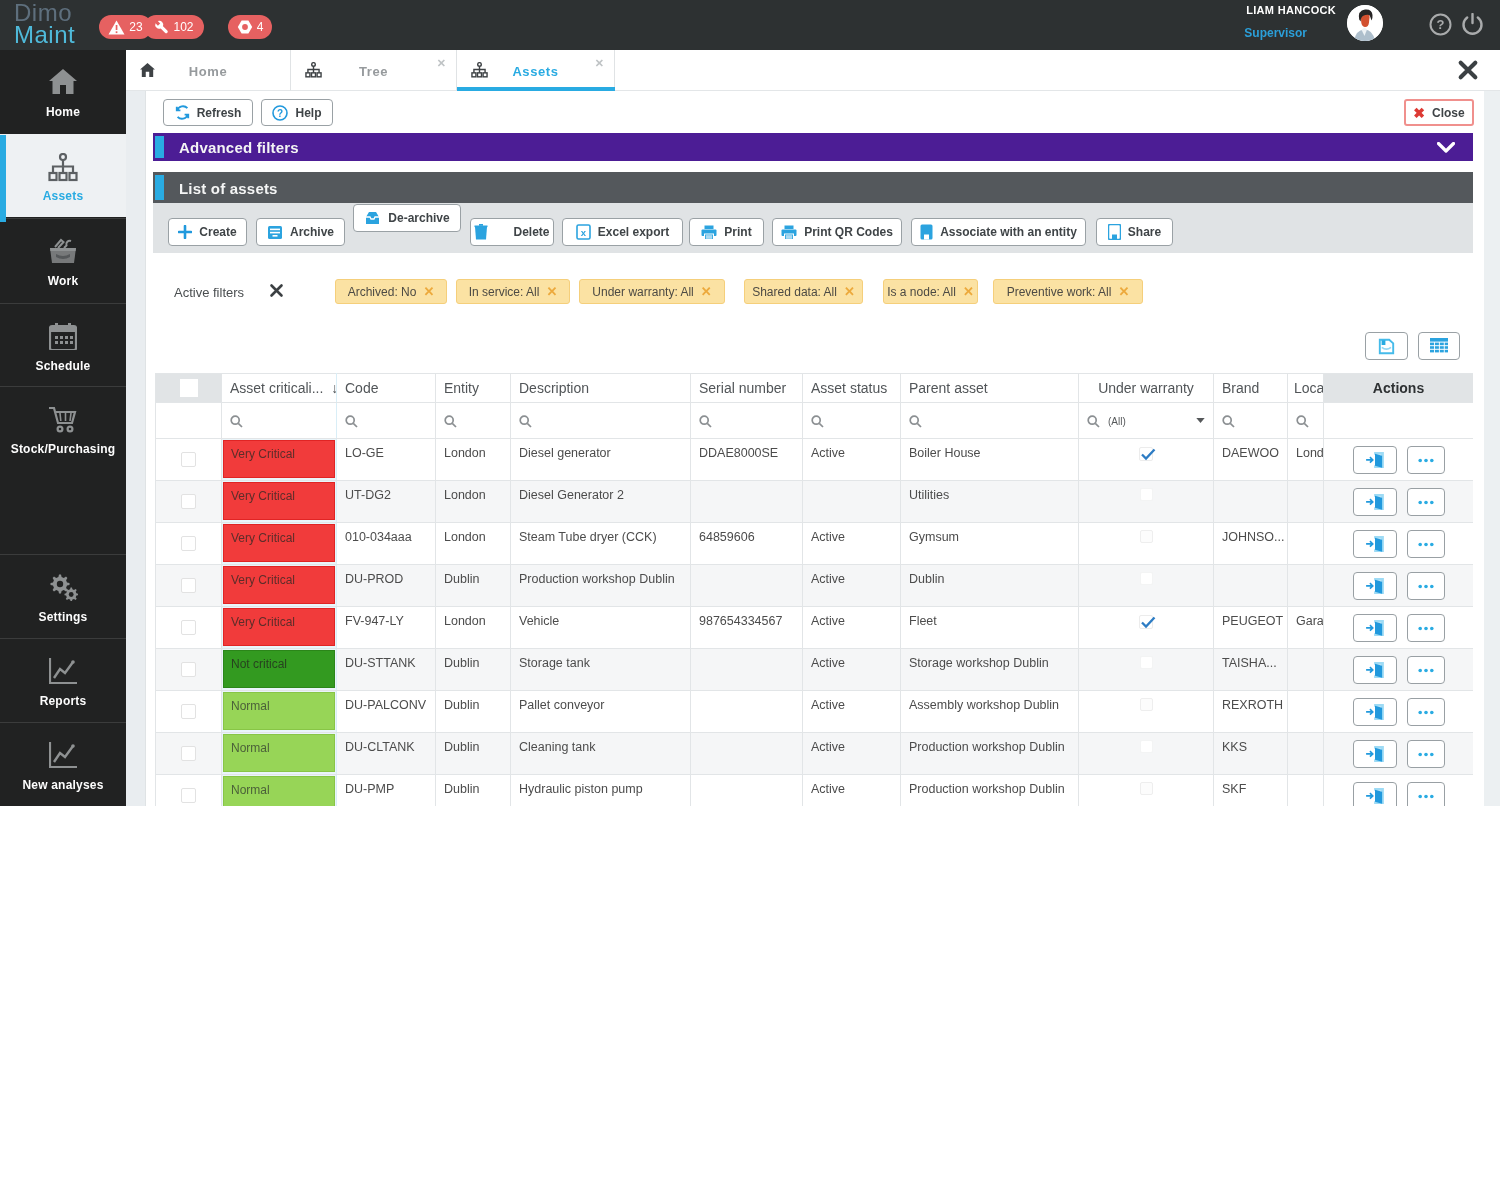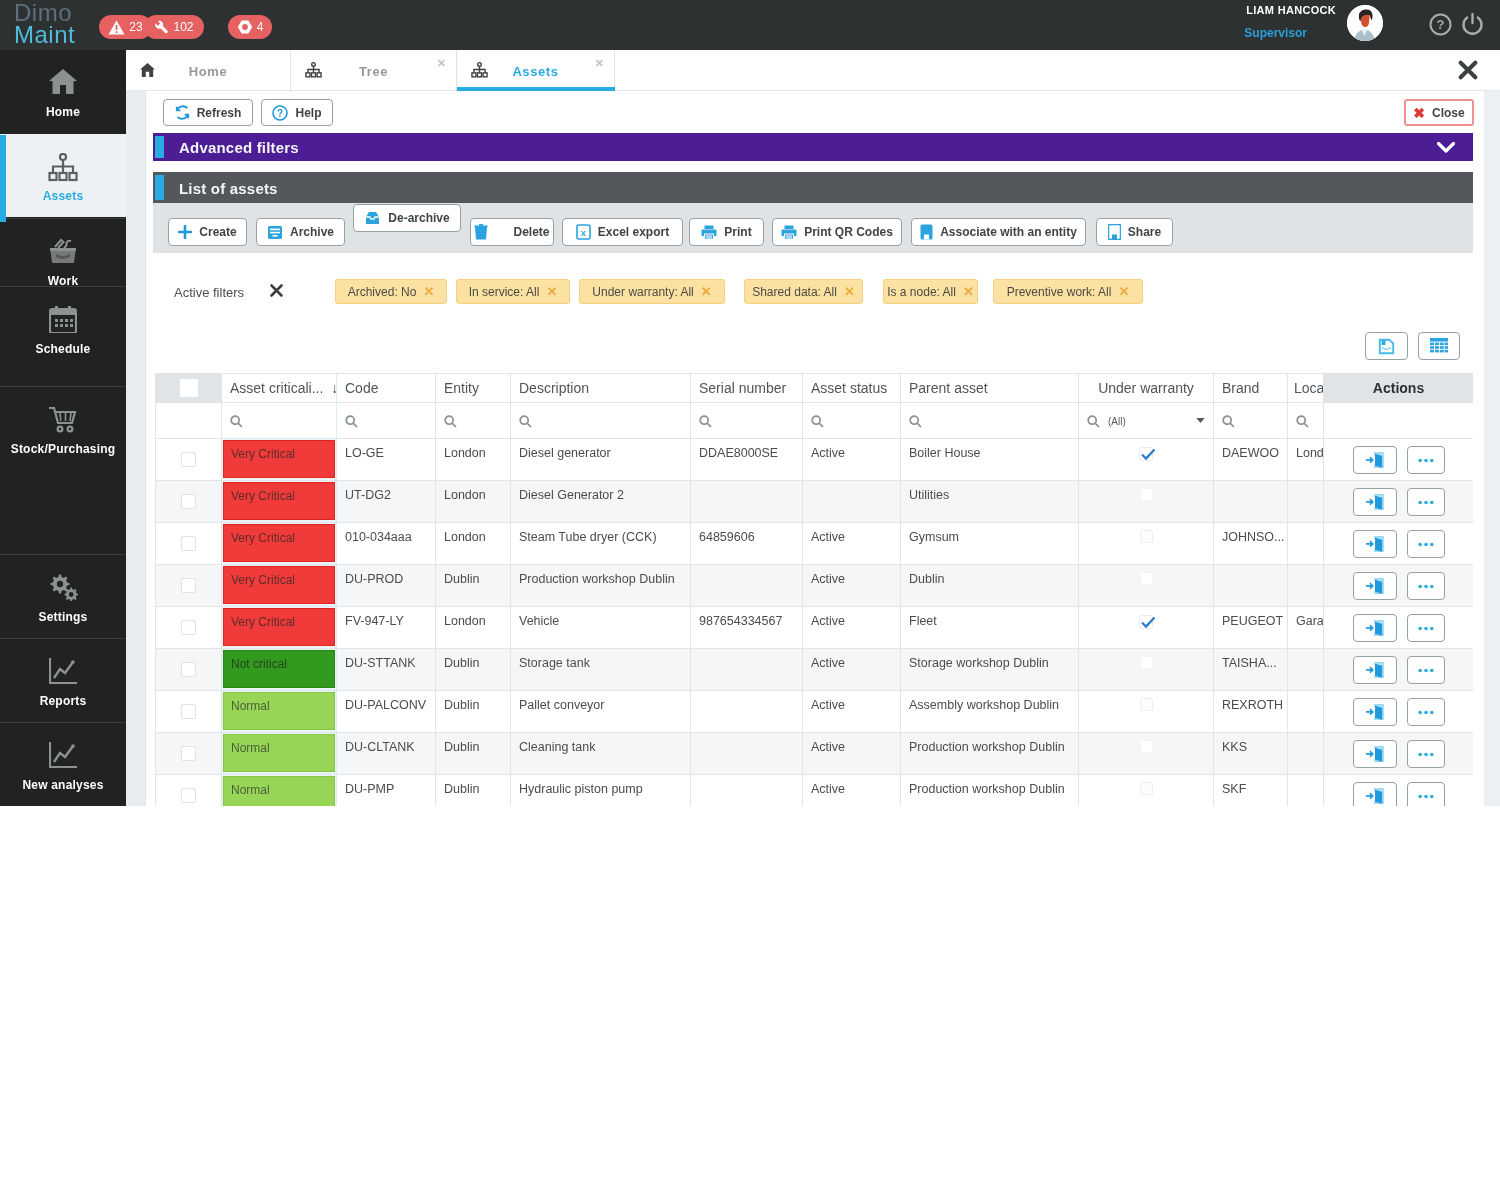--- a/index.html
+++ b/index.html
@@ -205,21 +205,21 @@
           <svg width="30" height="26" viewBox="0 0 30 26">
             <path d="M2 10 L28 10 L26 25 L4 25 Z" fill="#77797a"></path>
             <path d="M2 10 L28 10 L27.6 13 L2.4 13 Z" fill="#8e9192"></path>
             <path d="M8 16 Q15 20 22 16 L22 19 Q15 23 8 19 Z" fill="#55585a"></path>
             <path d="M7 9 L13 2 L15.5 4 L10 10" fill="none" stroke="#8e9192" stroke-width="2"></path>
             <path d="M23 3 a3.5 3.5 0 0 0 -4.5 4.5 L16 10" fill="none" stroke="#8e9192" stroke-width="2"></path>
           </svg>
         </span>
         <div class="slabel">Work</div>
       </div>
-      <div class="sbitem  " style="top:236px;">
+      <div class="sbitem  " style="top:253px;">
         <span class="sicon">
           <svg width="28" height="27" viewBox="0 0 28 27">
             <rect x="1" y="3" width="26" height="24" rx="2" fill="none" stroke="#8e9192" stroke-width="2.2"></rect>
             <rect x="1" y="3" width="26" height="6" fill="#8e9192"></rect>
             <rect x="6" y="0" width="3" height="5" fill="#8e9192"></rect>
             <rect x="19" y="0" width="3" height="5" fill="#8e9192"></rect>
             <g fill="#8e9192">
               <rect x="6" y="13" width="3" height="3"></rect>
               <rect x="11" y="13" width="3" height="3"></rect>
               <rect x="16" y="13" width="3" height="3"></rect>

